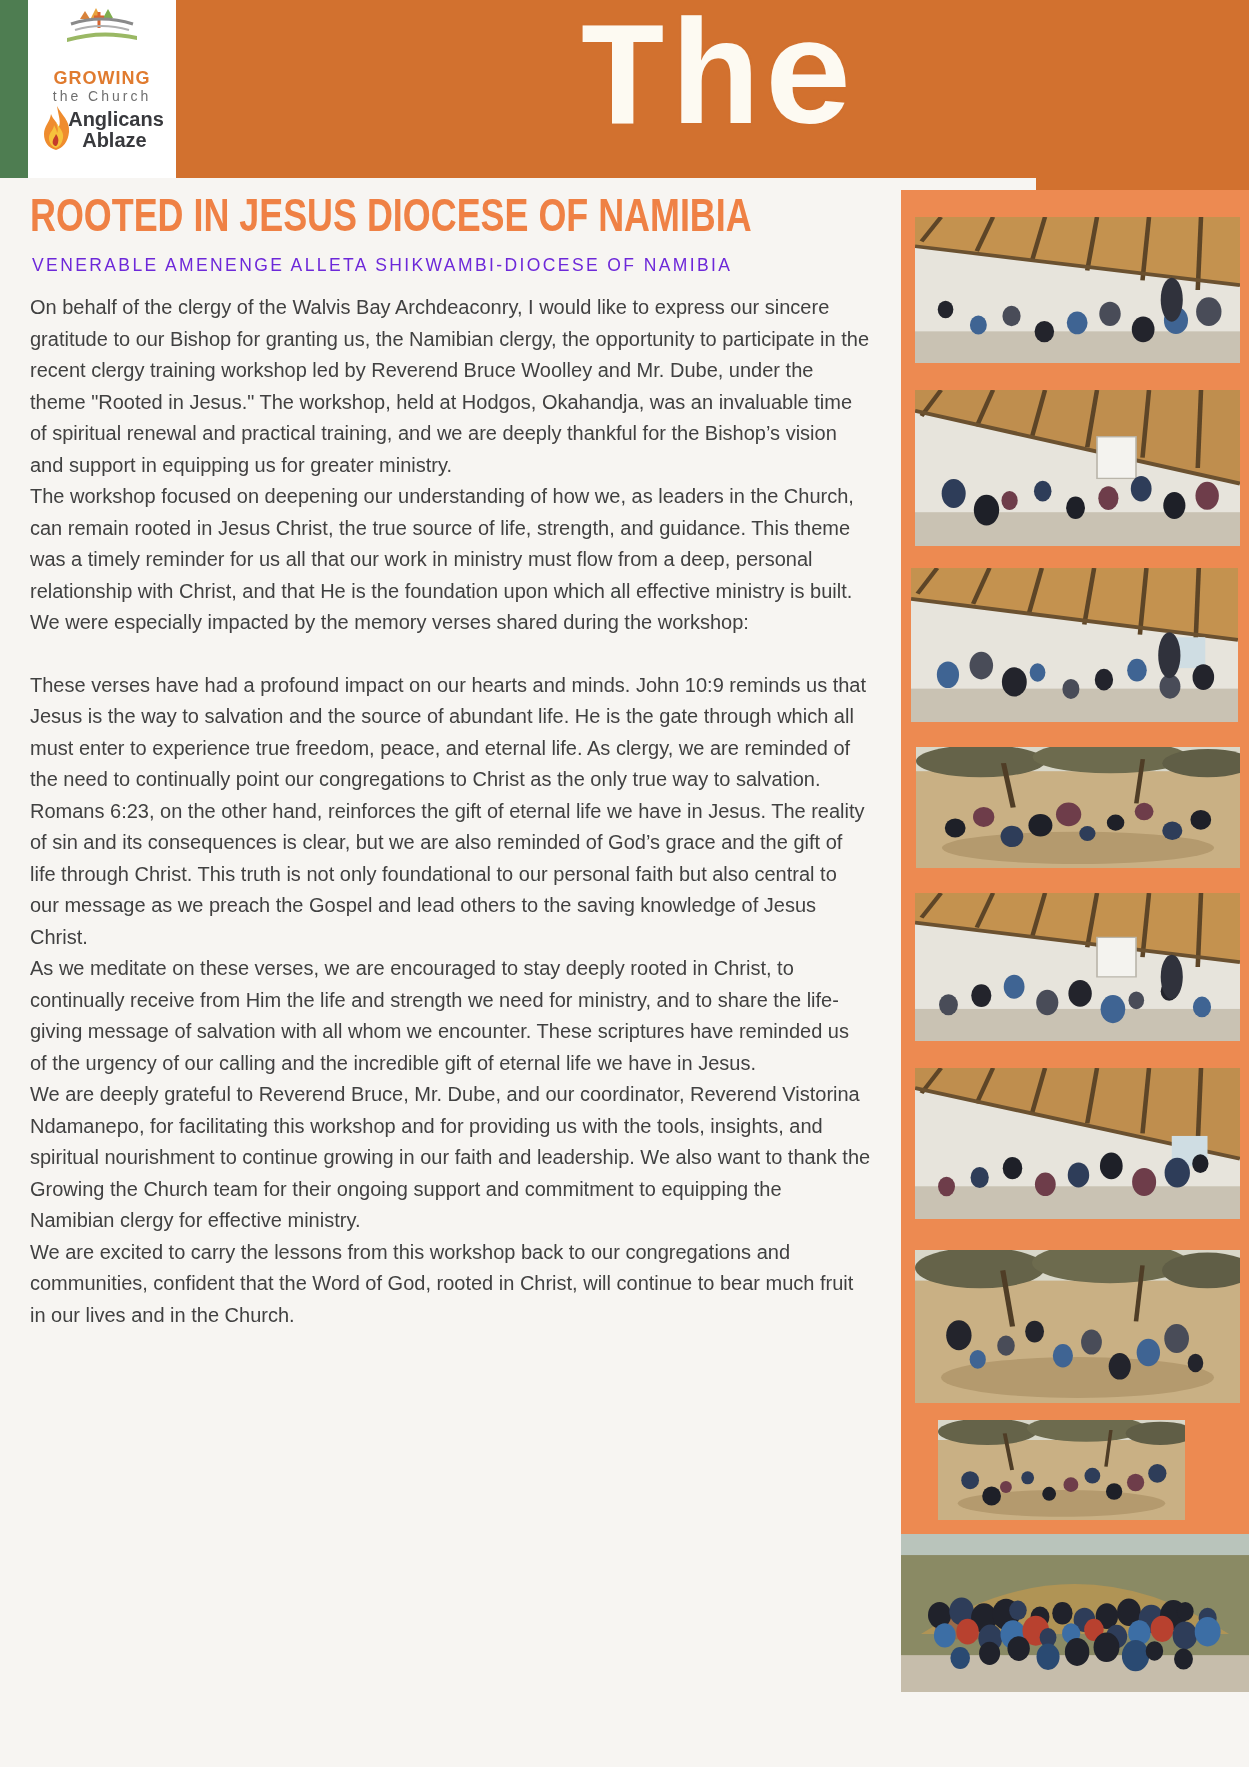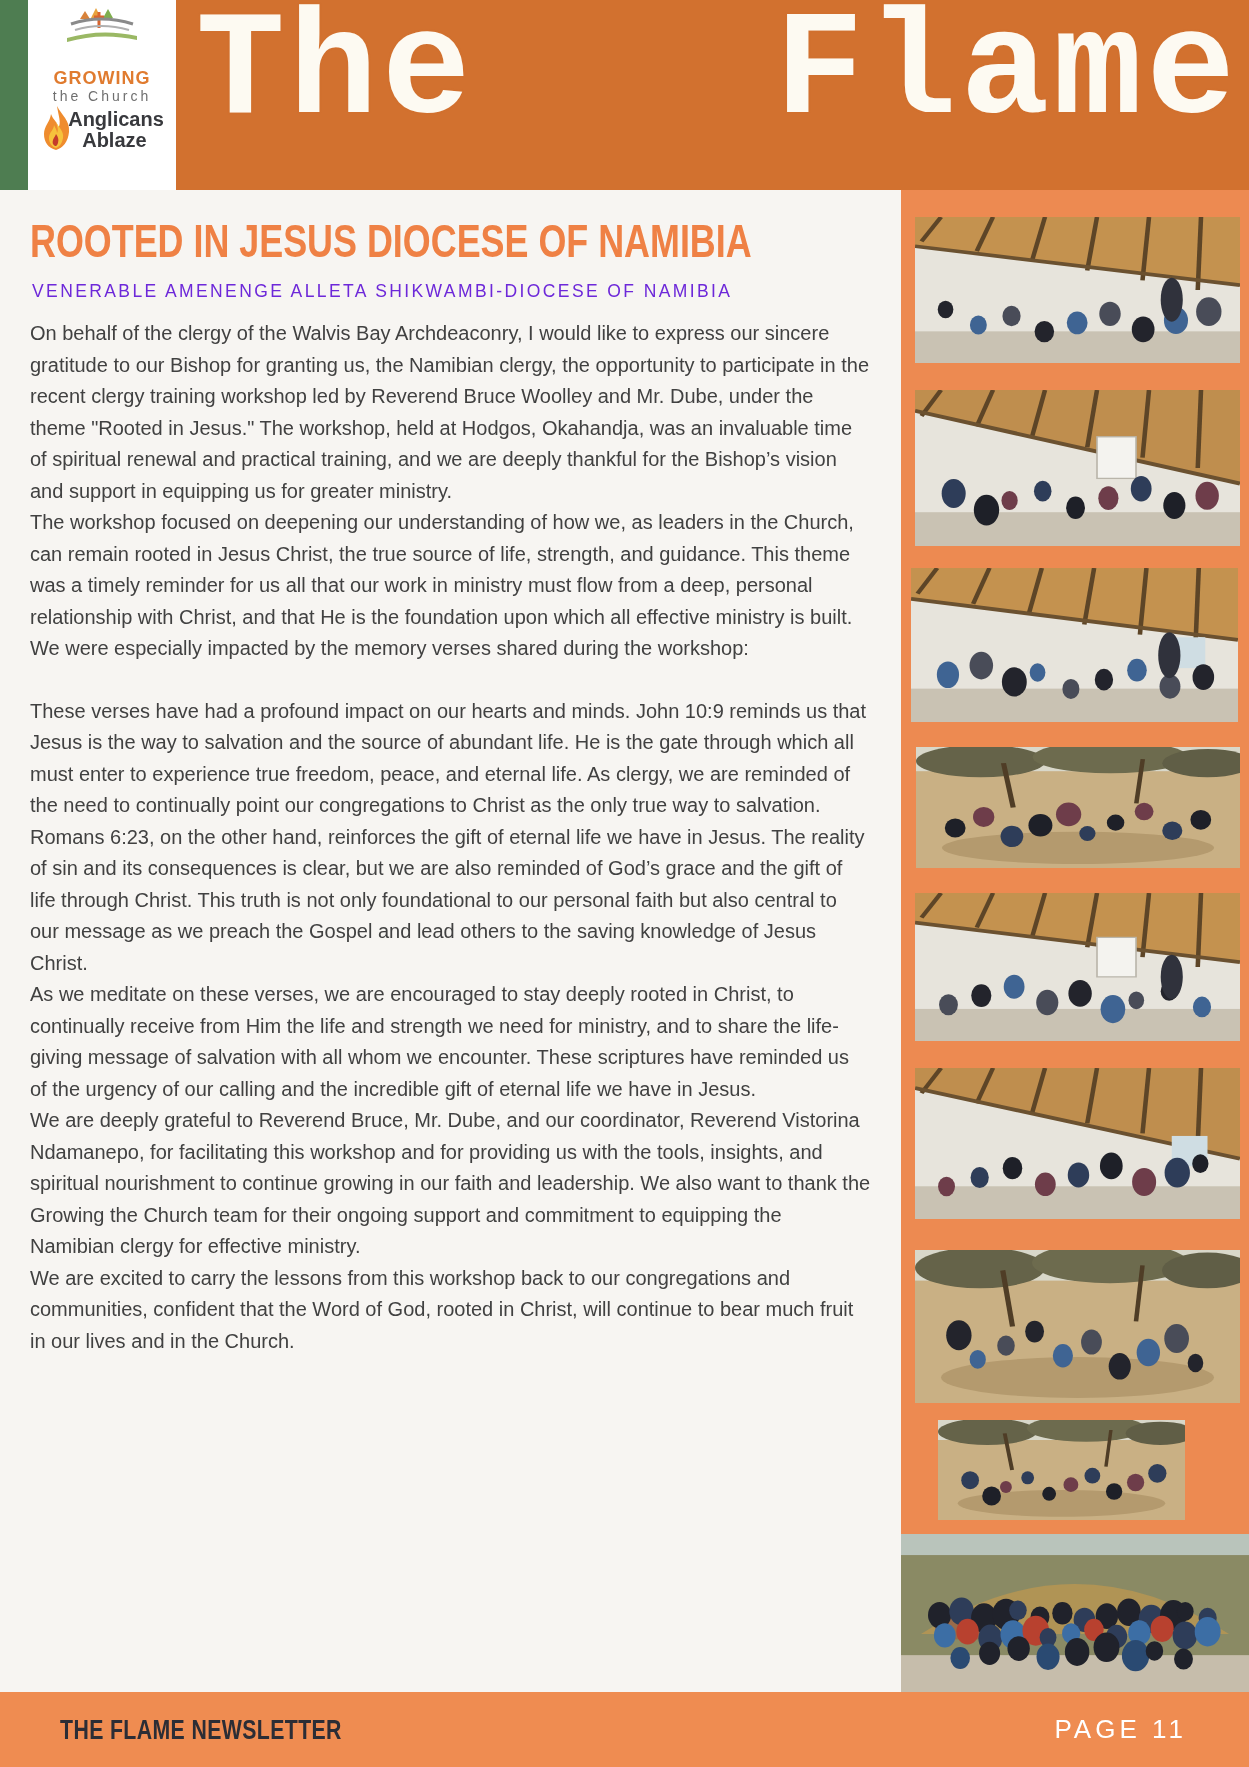--- a/index.html
+++ b/index.html
@@ -11,24 +11,24 @@
   .green-stripe{position:absolute;left:0;top:0;width:28px;height:190px;background:#4e7d51;}
   .logo-box{position:absolute;left:28px;top:0;width:148px;height:190px;background:#ffffff;
             display:flex;flex-direction:column;align-items:center;padding-top:6px;box-sizing:border-box;}
   .logo-growing{color:#e07b2f;font-weight:bold;font-size:18px;letter-spacing:1px;line-height:20px;margin-top:2px;}
   .logo-church{color:#6f6f6f;font-size:14px;letter-spacing:3px;line-height:16px;}
   .ablaze-row{display:flex;align-items:center;margin-top:0;}
   .ablaze-text{font-weight:bold;color:#38393d;font-size:20px;line-height:21px;margin-left:-6px;}
   .ablaze-line2{margin-left:14px;display:block;}
   .masthead{position:absolute;left:196px;right:10px;top:0;height:144px;display:flex;justify-content:space-between;
             align-items:center;font-family:"Liberation Mono","DejaVu Sans Mono",monospace;font-weight:bold;
-            font-size:148px;color:#fdfaf2;letter-spacing:4px;text-shadow:0 0 2px rgba(210,113,47,.55);}
+            font-size:148px;color:#fdfaf2;letter-spacing:4px;text-shadow:0 0 2px rgba(210,113,47,.55);flex-direction:column;}
 
   
-  .content{position:absolute;left:0;top:204px;width:1036px;height:1502px;background:#f7f5f2;box-sizing:border-box;
+  .content{position:absolute;left:0;top:178px;width:1036px;height:1502px;background:#f7f5f2;box-sizing:border-box;
            padding:14px 30px 0 30px;overflow:hidden;}
   .article-title{margin:0;color:#ef8145;font-weight:bold;font-size:46px;line-height:46px;white-space:nowrap;
                  transform:scaleX(0.78);transform-origin:left center;font-family:"Liberation Sans",sans-serif;}
   .article-byline{margin:16px 0 0 2px;color:#6d28d9;font-size:17.5px;letter-spacing:2.4px;line-height:22px;}
   .article-body{margin-top:16px;width:841px;color:#414141;font-size:20px;line-height:31.5px;}
   .article-body p{margin:0;}
   .article-body p.gap{margin-top:31px;}
   .verse-list{margin:0 0 0 16px;padding:0 0 0 24px;}
   .verse-list li{padding-left:4px;}
   .verse-list li::marker{color:#333;font-size:0.78em;}
@@ -330,18 +330,14 @@
           <ellipse cx="42.3" cy="46.6" rx="3.3" ry="5.0" fill="#2a4a72"></ellipse>
           <ellipse cx="50.6" cy="44.8" rx="3.5" ry="5.3" fill="#20222b"></ellipse>
           <ellipse cx="59.0" cy="43.0" rx="3.7" ry="5.6" fill="#20222b"></ellipse>
           <ellipse cx="67.3" cy="46.2" rx="3.9" ry="5.9" fill="#2a4a72"></ellipse>
           <ellipse cx="72.7" cy="44.4" rx="2.5" ry="3.7" fill="#20222b"></ellipse>
           <ellipse cx="81.0" cy="47.5" rx="2.7" ry="4.0" fill="#20222b"></ellipse>
         </svg>
       </div>
     </div>
 
-  <div class="footer">
-    <span class="footer-left">THE FLAME NEWSLETTER</span>
-    <span class="footer-right">PAGE 11</span>
-  </div>
 
 </div>
 
 </body></html>

